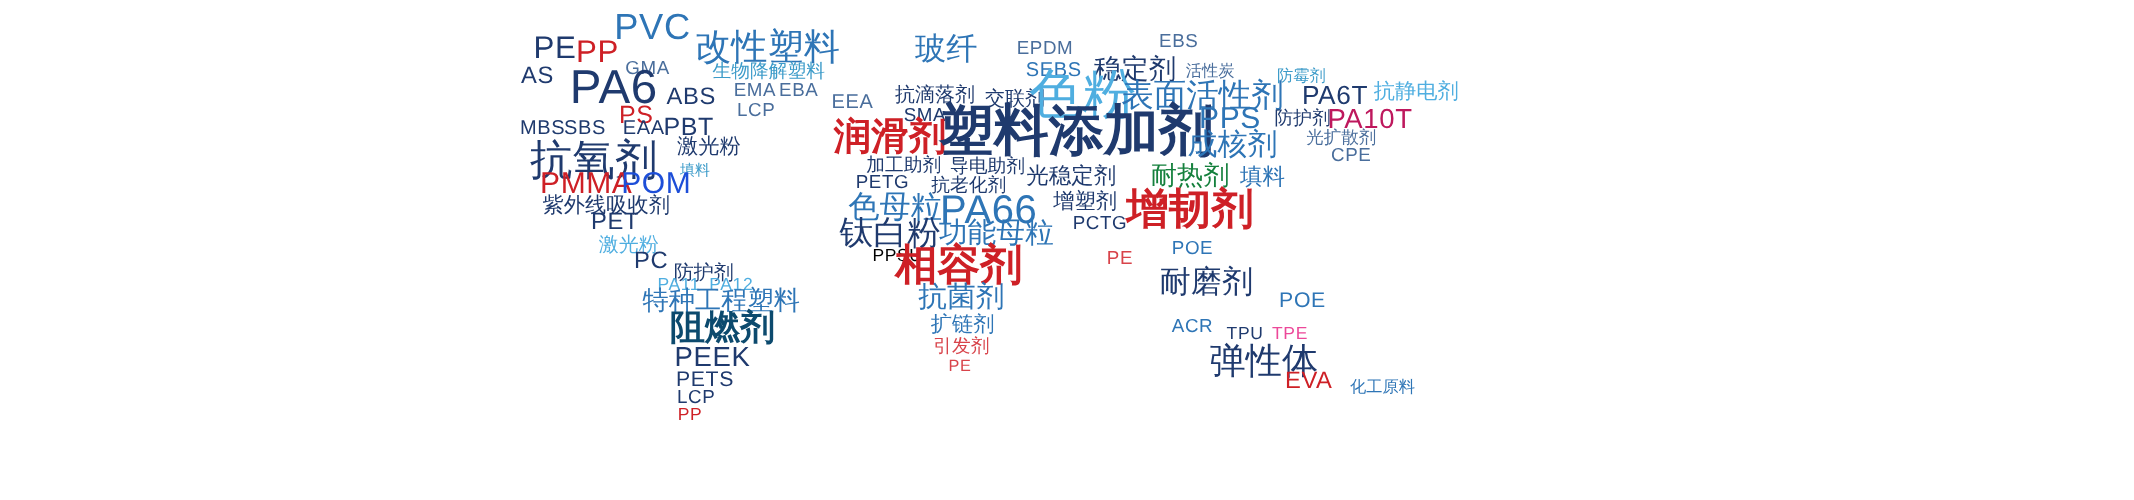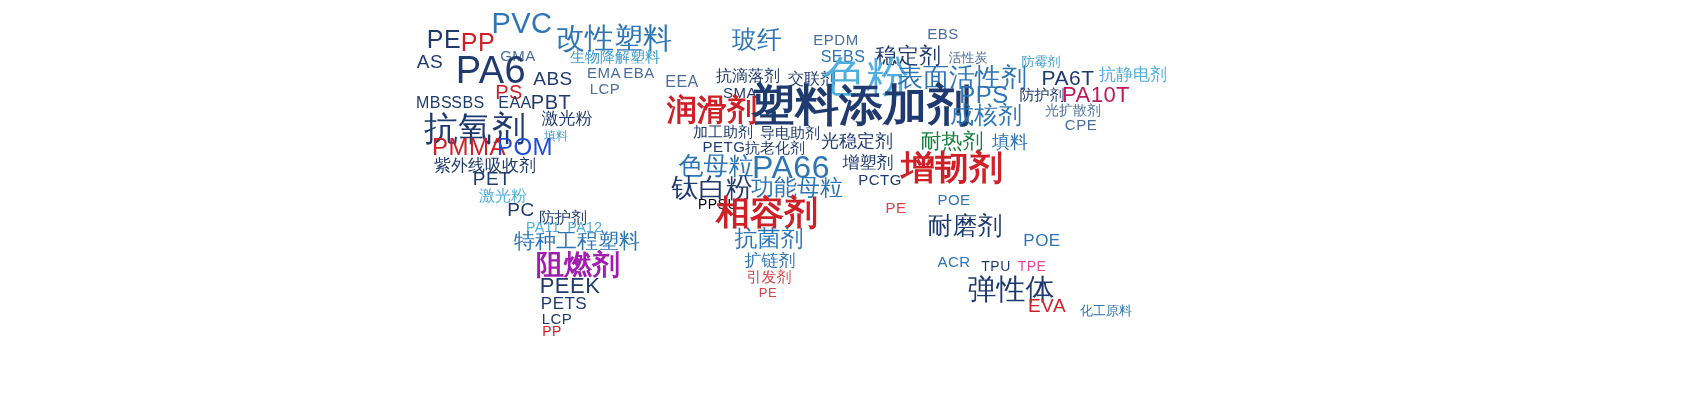--- a/index.html
+++ b/index.html
@@ -73,21 +73,21 @@
     <span class="w han" style="left: 567px; top: 118px; font-size: 17px; color: rgb(31, 58, 110);">激光粉</span>
     <span class="w han" style="left: 556px; top: 136px; font-size: 12px; color: rgb(60, 155, 201);">填料</span>
     <span class="w han" style="left: 475px; top: 128px; font-size: 34px; color: rgb(31, 58, 110);">抗氧剂</span>
     <span class="w han" style="left: 723px; top: 132px; font-size: 15px; color: rgb(31, 58, 110);">加工助剂</span>
     <span class="w han" style="left: 790px; top: 133px; font-size: 15px; color: rgb(31, 58, 110);">导电助剂</span>
     <span class="w han" style="left: 857px; top: 141px; font-size: 18px; color: rgb(31, 58, 110);">光稳定剂</span>
     <span class="w han" style="left: 952px; top: 141px; font-size: 21px; color: #15803d;">耐热剂</span>
     <span class="w han" style="left: 1010px; top: 142px; font-size: 18px; color: rgb(46, 117, 182);">填料</span>
     <span class="w lat" style="left: 469px; top: 147px; font-size: 24px; color: rgb(206, 32, 38);">PMMA</span>
     <span class="w lat" style="left: 525px; top: 147px; font-size: 24px; color: #1d4ed8;">POM</span>
-    <span class="w lat" style="left: 706px; top: 146px; font-size: 15px; color: rgb(31, 58, 110); margin-left: 18px;">PETG</span>
+    <span class="w lat" style="left: 706px; top: 146px; font-size: 15px; color: rgb(31, 58, 110);">PETG</span>
     <span class="w han" style="left: 775px; top: 148px; font-size: 15px; color: rgb(31, 58, 110);">抗老化剂</span>
     <span class="w han" style="left: 485px; top: 165px; font-size: 17px; color: rgb(31, 58, 110);">紫外线吸收剂</span>
     <span class="w han" style="left: 716px; top: 165px; font-size: 25px; color: rgb(46, 117, 182);">色母粒</span>
     <span class="w lat" style="left: 791px; top: 167px; font-size: 32px; color: rgb(46, 117, 182);">PA66</span>
     <span class="w han" style="left: 868px; top: 162px; font-size: 17px; color: rgb(31, 58, 110);">增塑剂</span>
     <span class="w han b" style="left: 952px; top: 167px; font-size: 34px; color: rgb(206, 32, 38);">增韧剂</span>
     <span class="w lat" style="left: 880px; top: 179px; font-size: 15px; color: rgb(31, 58, 110);">PCTG</span>
     <span class="w lat" style="left: 492px; top: 178px; font-size: 19px; color: rgb(31, 58, 110);">PET</span>
     <span class="w han" style="left: 712px; top: 187px; font-size: 27px; color: rgb(31, 58, 110);">钛白粉</span>
     <span class="w han" style="left: 797px; top: 187px; font-size: 23px; color: rgb(46, 117, 182);">功能母粒</span>
@@ -99,21 +99,21 @@
     <span class="w lat" style="left: 585px; top: 227px; font-size: 14px; color: rgb(79, 174, 224);">PA12</span>
     <span class="w lat" style="left: 954px; top: 199px; font-size: 15px; color: rgb(46, 117, 182);">POE</span>
     <span class="w lat" style="left: 896px; top: 207px; font-size: 15px; color: rgb(216, 67, 74);">PE</span>
     <span class="w lat" style="left: 954px; top: 213px; font-size: 15px; color: rgb(46, 117, 182); margin-top: 48px;">ACR</span>
     <span class="w han b" style="left: 767px; top: 212px; font-size: 34px; color: rgb(206, 32, 38);">相容剂</span>
     <span class="w han" style="left: 965px; top: 225px; font-size: 25px; color: rgb(31, 58, 110);">耐磨剂</span>
     <span class="w han" style="left: 577px; top: 241px; font-size: 21px; color: rgb(46, 117, 182);">特种工程塑料</span>
     <span class="w han" style="left: 769px; top: 238px; font-size: 23px; color: rgb(46, 117, 182);">抗菌剂</span>
     <span class="w lat" style="left: 1042px; top: 240px; font-size: 17px; color: rgb(46, 117, 182);">POE</span>
     <span class="w han" style="left: 770px; top: 260px; font-size: 17px; color: rgb(46, 117, 182);">扩链剂</span>
-    <span class="w han b" style="left: 578px; top: 265px; font-size: 28px; color: #a21caf;">阻燃剂</span>
+    <span class="w han b" style="left: 578px; top: 265px; font-size: 28px; color: #0c4a6e; font-family: Liberation Mono, monospace;">阻燃剂</span>
     <span class="w lat" style="left: 996px; top: 266px; font-size: 14px; color: rgb(31, 58, 110);">TPU</span>
     <span class="w lat" style="left: 1032px; top: 266px; font-size: 14px; color: #ec4899;">TPE</span>
     <span class="w han" style="left: 769px; top: 277px; font-size: 15px; color: rgb(216, 67, 74);">引发剂</span>
     <span class="w lat" style="left: 570px; top: 286px; font-size: 22px; color: rgb(31, 58, 110);">PEEK</span>
     <span class="w han" style="left: 1011px; top: 289px; font-size: 29px; color: rgb(31, 58, 110);">弹性体</span>
     <span class="w lat" style="left: 768px; top: 292px; font-size: 13px; color: rgb(216, 67, 74);">PE</span>
     <span class="w lat" style="left: 564px; top: 303px; font-size: 17px; color: rgb(31, 58, 110);">PETS</span>
     <span class="w lat" style="left: 1047px; top: 305px; font-size: 19px; color: rgb(206, 32, 38);">EVA</span>
     <span class="w han" style="left: 1106px; top: 310px; font-size: 13px; color: rgb(46, 117, 182);">化工原料</span>
     <span class="w lat" style="left: 557px; top: 318px; font-size: 15px; color: rgb(31, 58, 110);">LCP</span>

